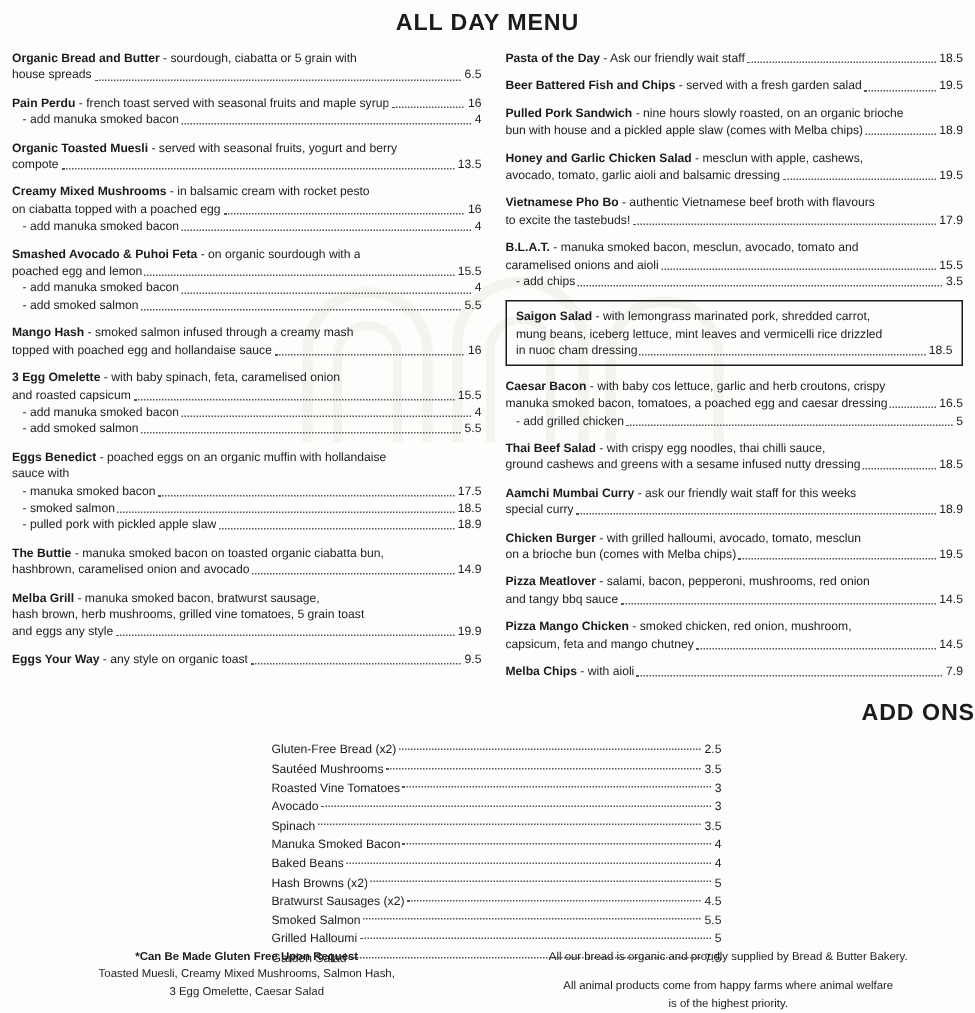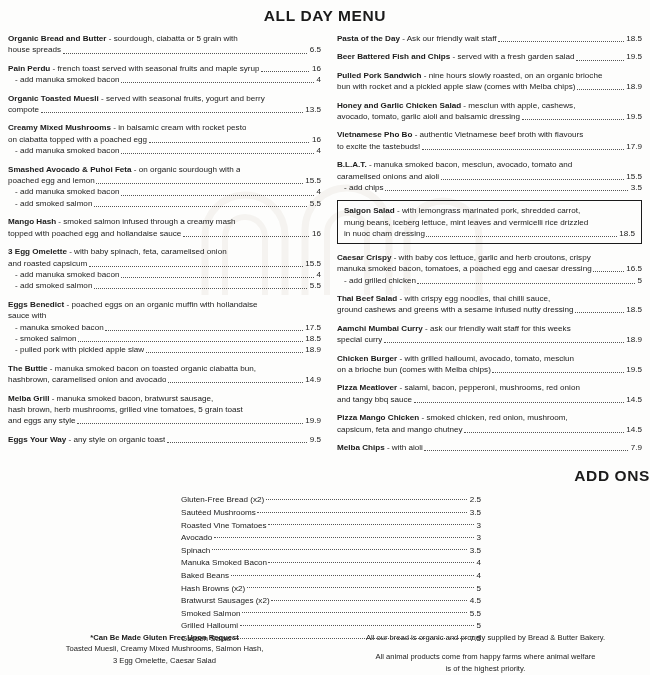--- a/index.html
+++ b/index.html
@@ -330,21 +330,21 @@
             <span class="txt"><span class="nm">Beer Battered Fish and Chips</span> - served with a fresh garden salad</span>
             <span class="dots"></span>
             <span class="price">19.5</span>
           </div>
         </div>
         <div class="item">
           <div class="line">
             <span class="txt"><span class="nm">Pulled Pork Sandwich</span> - nine hours slowly roasted, on an organic brioche</span>
           </div>
           <div class="line">
-            <span class="txt">bun with rocket and a pickled apple slaw (comes with Melba chips)</span>
+            <span class="txt">bun with house and a pickled apple slaw (comes with Melba chips)</span>
             <span class="dots"></span>
             <span class="price">18.9</span>
           </div>
         </div>
         <div class="item">
           <div class="line">
             <span class="txt"><span class="nm">Honey and Garlic Chicken Salad</span> - mesclun with apple, cashews,</span>
           </div>
           <div class="line">
             <span class="txt">avocado, tomato, garlic aioli and balsamic dressing</span>
@@ -385,21 +385,21 @@
             <span class="txt">mung beans, iceberg lettuce, mint leaves and vermicelli rice drizzled</span>
           </div>
           <div class="line">
             <span class="txt">in nuoc cham dressing</span>
             <span class="dots"></span>
             <span class="price">18.5</span>
           </div>
         </div>
         <div class="item">
           <div class="line">
-            <span class="txt"><span class="nm">Caesar Crispy</span> - with baby cos lettuce, garlic and herb croutons, crispy</span>
+            <span class="txt"><span class="nm">Caesar Bacon</span> - with baby cos lettuce, garlic and herb croutons, crispy</span>
           </div>
           <div class="line">
             <span class="txt">manuka smoked bacon, tomatoes, a poached egg and caesar dressing</span>
             <span class="dots"></span>
             <span class="price">16.5</span>
           </div>
           <div class="line sub">
             <span class="txt">- add grilled chicken</span>
             <span class="dots"></span>
             <span class="price">5</span>

